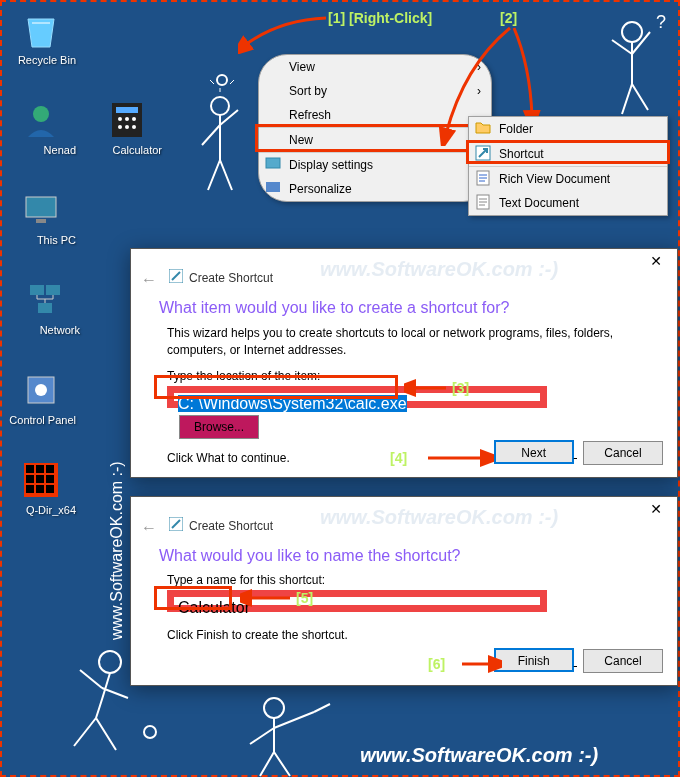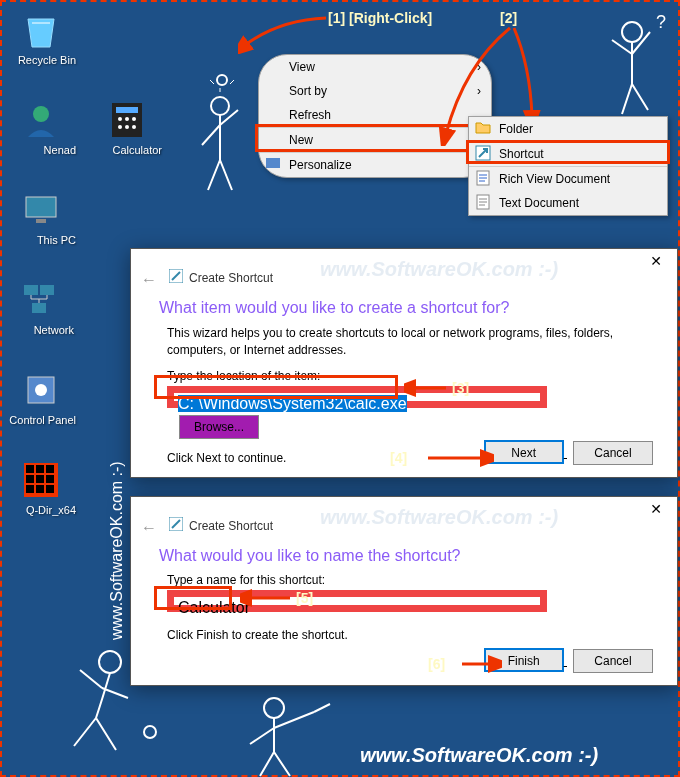--- a/index.html
+++ b/index.html
@@ -13,40 +13,40 @@
 .ctx { position: absolute; background: #f0f0f0; border: 1px solid #a0a0a0; box-shadow: 2px 2px 5px rgba(0,0,0,0.3); }
 .ctx-item { padding: 5px 28px 5px 30px; font-size: 12px; color: #000; position: relative; }
 .ctx-item.sep-b { border-bottom: 1px solid #d0d0d0; }
 .ctx-item .arrow { position: absolute; right: 10px; top: 5px; }
 .ctx-item .mico { position: absolute; left: 6px; top: 3px; width: 16px; height: 16px; }
 
 
 .redbox { border: 3px solid #e30; position: absolute; }
 
 
-.annot { position: absolute; color: #fef9c3; font-weight: bold; font-size: 14px; }
+.annot { position: absolute; color: #bef264; font-weight: bold; font-size: 14px; }
 
 
 .arrow-svg { position: absolute; }
 
 
 .dlg { position: absolute; background: #fff; border: 1px solid #555; box-shadow: 0 4px 20px rgba(0,0,0,0.4); }
 .dlg-close { position: absolute; right: 6px; top: 4px; width: 30px; height: 20px; font-size: 14px; text-align: center; }
 .dlg-back { position: absolute; left: 10px; top: 20px; color: #999; font-size: 16px; }
 .dlg-ttl { position: absolute; left: 58px; top: 22px; font-size: 12px; color: #333; }
 .dlg-ico { position: absolute; left: 38px; top: 20px; width: 14px; height: 14px; }
 .dlg-head { color: #8b5cf6; font-size: 16px; padding: 50px 28px 8px; }
 .dlg-body { padding: 0 36px; font-size: 12px; color: #000; }
 .dlg-field-lbl { margin-top: 10px; }
 .dlg-input { width: 380px; height: 22px; border: 7px solid #ef4444; font-size: 16px; padding: 2px 4px; margin-top: 3px; display: inline-block; }
 .dlg-input .sel { background: #0078d7; color: #fff; }
-.dlg-btns { position: absolute; bottom: 12px; right: 24px; text-decoration: underline; }
+.dlg-btns { position: absolute; bottom: 12px; right: 14px; text-decoration: underline; }
 .dlg-btn { display: inline-block; min-width: 80px; height: 24px; border: 1px solid #888; background: #e8e8e8; text-align: center; line-height: 22px; font-size: 12px; margin-left: 6px; }
 .dlg-btn.primary { border: 2px solid #0078d7; }
-.dlg-browse { display:inline-block; width: 80px; height: 24px; border: 1px solid #888; background: #a21caf; text-align: center; line-height: 22px; font-size: 12px; margin-left: 12px; vertical-align: top; margin-top: 3px; }
+.dlg-browse { display:inline-block; width: 80px; height: 24px; border: 1px solid #888; background: #be185d; text-align: center; line-height: 22px; font-size: 12px; margin-left: 12px; vertical-align: top; margin-top: 3px; }
 
 
 .wm { position: absolute; color: rgba(180,200,220,0.35); font-size: 20px; font-weight: bold; font-style: italic; }
 .wm-v { position: absolute; color: #fff; font-size: 16px; transform: rotate(-90deg); transform-origin: left top; white-space: nowrap; }
 
 
 .stick { position: absolute; }
 
 
 .frame { position:absolute; left:0; top:0; width:680px; height:777px; border:2px dashed #e30; pointer-events:none; }
@@ -91,21 +91,21 @@
 </div>
 <div class="desktop-icon" style="left:6px; top:190px;">
   <div class="ico">
       <svg width="38" height="38">
         <rect x="4" y="6" width="30" height="20" fill="#38a" stroke="#ccc"></rect>
         <rect x="14" y="28" width="10" height="4" fill="#888"></rect>
       </svg>
     </div>
   <div class="lbl">This PC</div>
 </div>
-<div class="desktop-icon" style="left:4px; top:280px;">
+<div class="desktop-icon" style="left:10px; top:280px;">
   <div class="ico">
       <svg width="38" height="38">
         <rect x="4" y="4" width="14" height="10" fill="#38a"></rect>
         <rect x="20" y="4" width="14" height="10" fill="#38a"></rect>
         <rect x="12" y="22" width="14" height="10" fill="#38a"></rect>
         <path d="M11 14 L11 18 L27 18 L27 14 M19 18 L19 22" stroke="#ccc" fill="none"></path>
       </svg>
     </div>
   <div class="lbl">Network</div>
 </div>
@@ -144,20 +144,23 @@
       </marker>
     </defs>
     <path d="M88 4 Q40 6 6 32" stroke="#e30" stroke-width="3" fill="none" marker-end="url(#ah1)"></path>
   </svg>
 
 <div class="ctx" style="left:258px; top:54px; width:234px;border-radius:29px;">
   <div class="ctx-item"><span>View</span><span class="arrow">›</span></div>
   <div class="ctx-item"><span>Sort by</span><span class="arrow">›</span></div>
   <div class="ctx-item sep-b"><span>Refresh</span></div>
   <div class="ctx-item sep-b"><span>New</span><span class="arrow">›</span></div>
+  <div class="ctx-item"><span class="mico"><svg width="16" height="16">
+          <rect x="1" y="2" width="14" height="10" fill="#5ac" stroke="#38a"></rect>
+        </svg></span><span>Display settings</span></div>
   <div class="ctx-item"><span class="mico"><svg width="16" height="16">
           <rect x="1" y="2" width="14" height="10" fill="#58c"></rect>
         </svg></span><span>Personalize</span></div>
 </div>
 
 <div class="redbox" style="left:255px; top:124px; width:216px; height:28px;"></div>
 
 <div class="annot" style="left:500px; top:10px;">[2]</div>
 <svg class="arrow-svg" style="left:434px; top:26px;" width="110" height="120">
     <defs>
@@ -211,21 +214,21 @@
       </svg></span>
   <div class="dlg-ttl">Create Shortcut</div>
   <div class="dlg-head">What item would you like to create a shortcut for?</div>
   <div class="dlg-body">
     <div style="line-height:1.4;">This wizard helps you to create shortcuts to local or network programs, files, folders, computers, or Internet addresses.</div>
     <div class="dlg-field-lbl">Type the location of the item:</div>
     <div>
       <span class="dlg-input"><span class="sel">C: \Windows\System32\calc.exe</span></span>
       <span class="dlg-browse">Browse...</span>
     </div>
-    <div style="margin-top:12px;">Click Next to continue.</div>
+    <div style="margin-top:12px;">Click What to continue.</div>
   </div>
   <div class="dlg-btns">
     <span class="dlg-btn primary">Next</span>
     <span class="dlg-btn">Cancel</span>
   </div>
 </div>
 
 <div class="redbox" style="left:154px; top:375px; width:244px; height:24px;"></div>
 <div class="annot" style="left:452px; top:380px;">[3]</div>
 <svg class="arrow-svg" style="left:404px; top:379px;" width="44" height="20">

